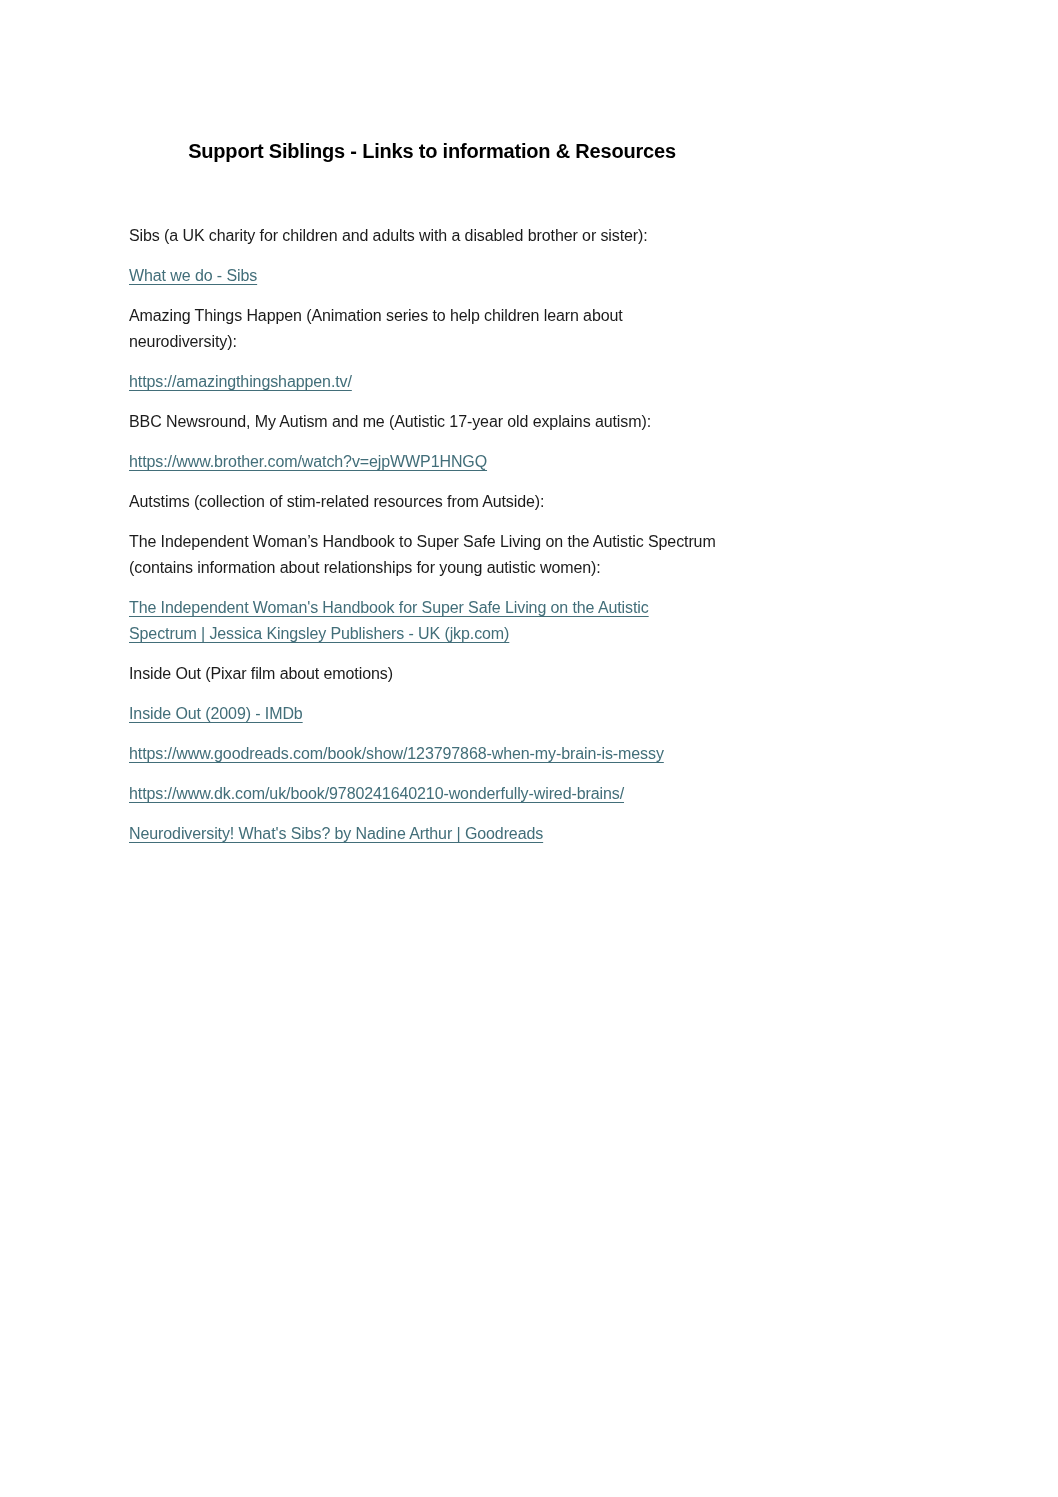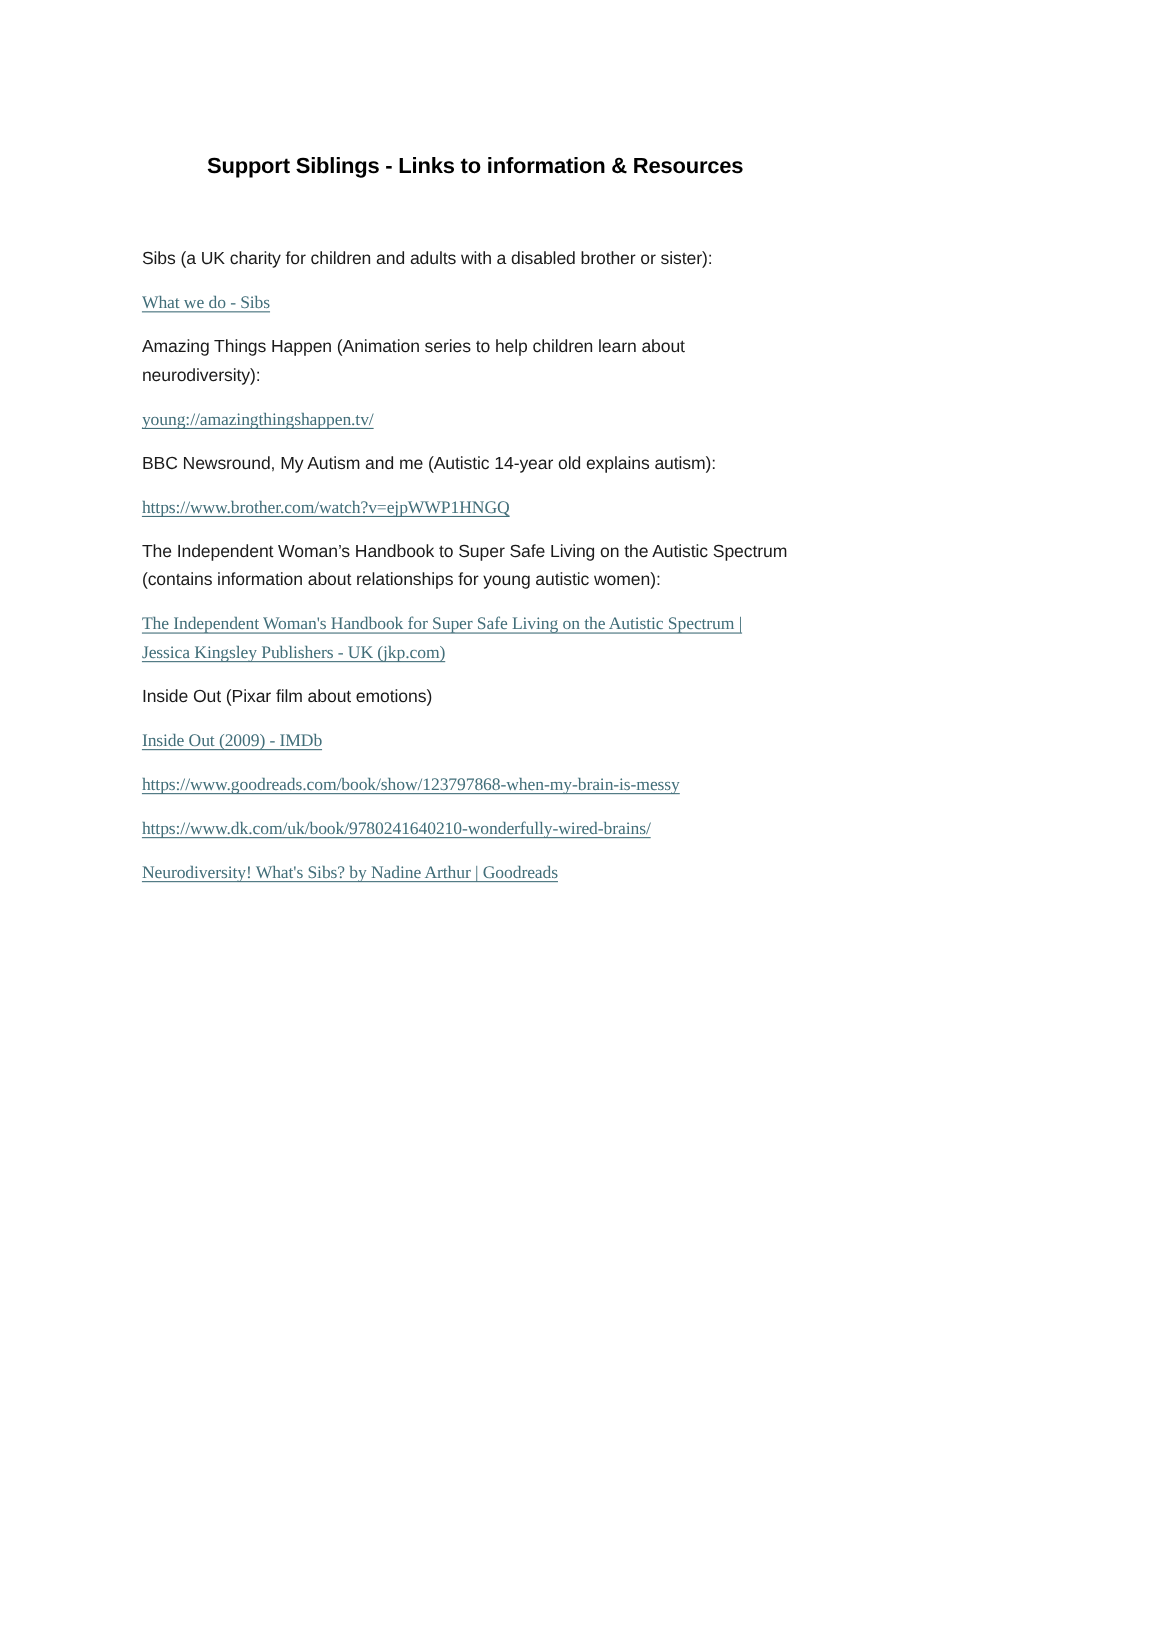--- a/index.html
+++ b/index.html
@@ -39,35 +39,35 @@
   }
   p.para {
     color: var(--text-color, #1b1b1b);
   }
   a.para {
     display: block;
     color: var(--link-color, #426e79);
     text-decoration: underline;
     text-underline-offset: 3px;
     cursor: pointer;
-    font-family: Liberation Serif, serif;
   }
 </style>
 </head>
 <body>
 
 <div class="page">
   <h1 class="doc-title">Support Siblings - Links to information &amp; Resources</h1>
   <div>
       <p class="para">Sibs (a UK charity for children and adults with a disabled brother or sister):</p>
       <a class="para">What we do - Sibs</a>
       <p class="para">Amazing Things Happen (Animation series to help children learn about neurodiversity):</p>
-      <a class="para">young://amazingthingshappen.tv/</a>
-      <p class="para">BBC Newsround, My Autism and me (Autistic 14-year old explains autism):</p>
+      <a class="para">https://amazingthingshappen.tv/</a>
+      <p class="para">BBC Newsround, My Autism and me (Autistic 17-year old explains autism):</p>
       <a class="para">https://www.brother.com/watch?v=ejpWWP1HNGQ</a>
+      <p class="para">Autstims (collection of stim-related resources from Autside):</p>
       <p class="para">The Independent Woman’s Handbook to Super Safe Living on the Autistic Spectrum (contains information about relationships for young autistic women):</p>
       <a class="para">The Independent Woman's Handbook for Super Safe Living on the Autistic Spectrum | Jessica Kingsley Publishers - UK (jkp.com)</a>
       <p class="para">Inside Out (Pixar film about emotions)</p>
       <a class="para">Inside Out (2009) - IMDb</a>
       <a class="para">https://www.goodreads.com/book/show/123797868-when-my-brain-is-messy</a>
       <a class="para">https://www.dk.com/uk/book/9780241640210-wonderfully-wired-brains/</a>
       <a class="para">Neurodiversity! What's Sibs? by Nadine Arthur | Goodreads</a>
     </div>
 </div>
 

